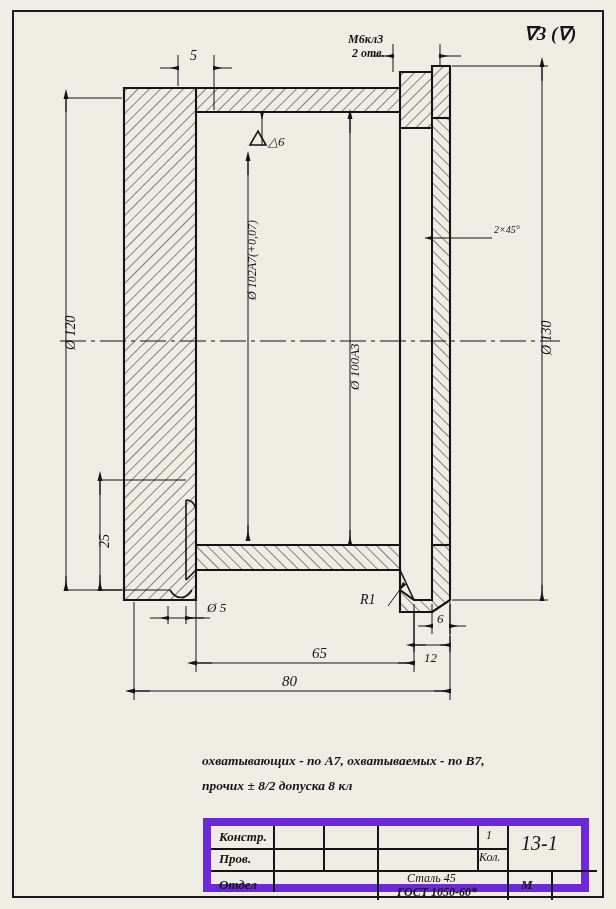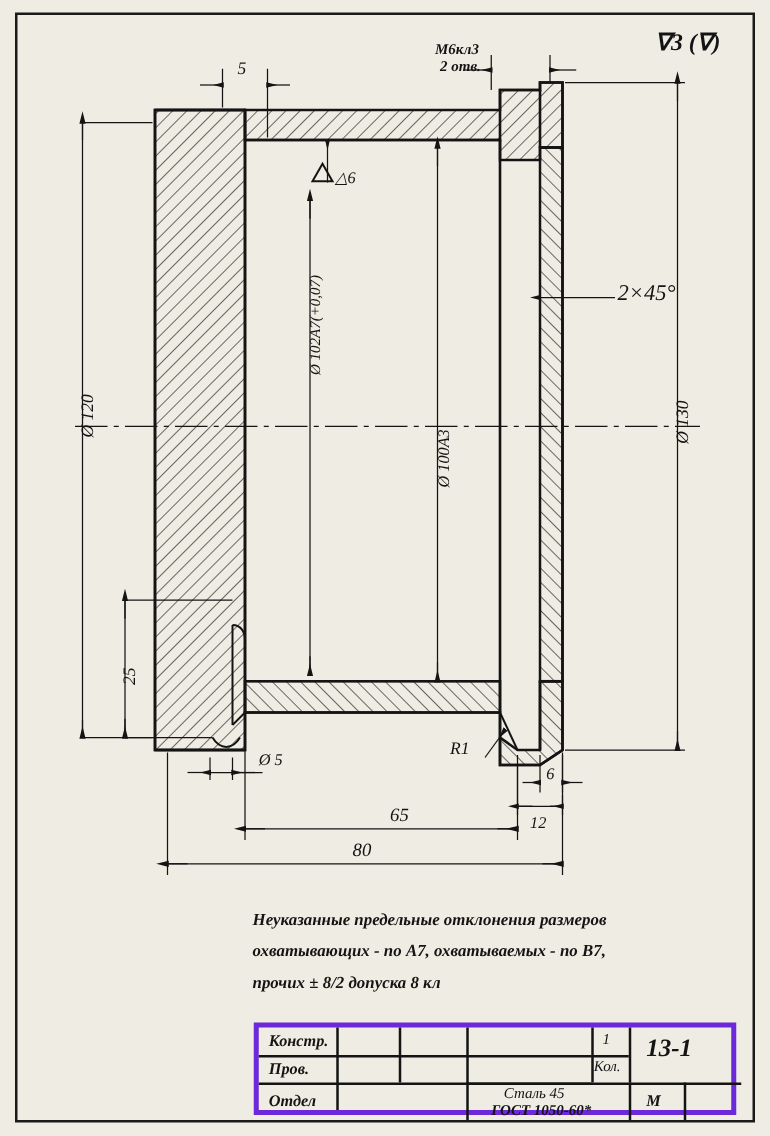--- a/index.html
+++ b/index.html
@@ -14,21 +14,21 @@
     border:2px solid #1a1a1a;
     box-sizing:border-box;
   }
   .lbl{position:absolute;font-family:"Liberation Serif",serif;color:#141414;white-space:nowrap;}
   .it{font-style:italic;}
   .rot{transform-origin:0 0;transform:rotate(-90deg);}
   svg{position:absolute;left:0;top:0;}
   
   #titleblock{
     position:absolute;left:203px;top:818px;width:386px;height:74px;
-    border:4px solid #6d28d9;box-sizing:border-box;background:transparent;
+    border:8px solid #6d28d9;box-sizing:border-box;background:transparent;
   }
   #titleblock .vline,#titleblock .hline{position:absolute;background:#141414;}
   .tbtext{position:absolute;font-family:"Liberation Serif",serif;font-style:italic;color:#141414;white-space:nowrap;}
   .notes{position:absolute;font-style:italic;font-weight:bold;color:#141414;white-space:nowrap;}
 </style>
 </head>
 <body>
 
 <div id="sheet">
 
@@ -175,37 +175,36 @@
   <div class="lbl it" style="left:268px;top:134px;font-size:13px;">△6</div>
 
   <div class="lbl it rot" style="left:245px;top:300px;font-size:12px;">Ø 102А7(+0,07)</div>
 
   <div class="lbl it rot" style="left:347px;top:390px;font-size:13px;">Ø 100А3</div>
 
   <div class="lbl it rot" style="left:63px;top:350px;font-size:14px;">Ø 120</div>
 
   <div class="lbl it rot" style="left:539px;top:355px;font-size:14px;">Ø 130</div>
 
-  <div class="lbl it" style="left:494px;top:224px;font-size:18px;">2×45°</div>
+  <div class="lbl it" style="left:494px;top:224px;font-size:10px;">2×45°</div>
 
   <div class="lbl it rot" style="left:97px;top:548px;font-size:14px;">25</div>
 
   <div class="lbl it" style="left:207px;top:600px;font-size:13px;">Ø 5</div>
 
   <div class="lbl it" style="left:360px;top:592px;font-size:14px;">R1</div>
 
   <div class="lbl it" style="left:437px;top:611px;font-size:13px;">6</div>
 
   <div class="lbl it" style="left:424px;top:650px;font-size:13px;">12</div>
 
   <div class="lbl it" style="left:296px;top:645px;font-size:15px;margin-left:16px;">65</div>
 
   <div class="lbl it" style="left:282px;top:673px;font-size:15px;">80</div>
 
-  <div class="notes" style="left:202px;top:728px;font-size:13.5px;">Неуказанные предельные отклонения размеров</div>
   <div class="notes" style="left:202px;top:753px;font-size:13.5px;text-align:center;">охватывающих - по А7, охватываемых - по В7,</div>
   <div class="notes" style="left:202px;top:778px;font-size:13.5px;">прочих ± 8/2 допуска 8 кл</div>
 
   <div id="titleblock">
 
     <div class="hline" style="left:0;top:22px;width:266px;height:2px;"></div>
     <div class="hline" style="left:0;top:44px;width:266px;height:2px;"></div>
     <div class="hline" style="left:166px;top:44px;width:220px;height:2px;"></div>
     <div class="hline" style="left:266px;top:22px;width:30px;height:2px;"></div>
 
@@ -218,21 +217,21 @@
     <div class="vline" style="left:340px;top:44px;width:2px;height:30px;"></div>
 
     <div class="tbtext" style="left:8px;top:3px;font-size:13px;font-weight:bold;">Констр.</div>
     <div class="tbtext" style="left:8px;top:25px;font-size:13px;font-weight:bold;">Пров.</div>
     <div class="tbtext" style="left:8px;top:51px;font-size:13px;font-weight:bold;">Отдел</div>
 
 
     <div class="tbtext" style="left:275px;top:2px;font-size:12px;">1</div>
     <div class="tbtext" style="left:268px;top:24px;font-size:12px;">Кол.</div>
 
-    <div class="tbtext" style="left:310px;top:6px;font-size:20px;font-weight:bold;">13-1</div>
+    <div class="tbtext" style="left:310px;top:6px;font-size:20px;font-weight:normal;">13-1</div>
 
     <div class="tbtext" style="left:196px;top:45px;font-size:12px;font-weight:normal;">Сталь 45</div>
     <div class="tbtext" style="left:186px;top:59px;font-size:12px;font-weight:bold;">ГОСТ 1050-60*</div>
 
     <div class="tbtext" style="left:310px;top:51px;font-size:13px;font-weight:bold;">М</div>
   </div>
 
 </div>
 
 </body></html>

